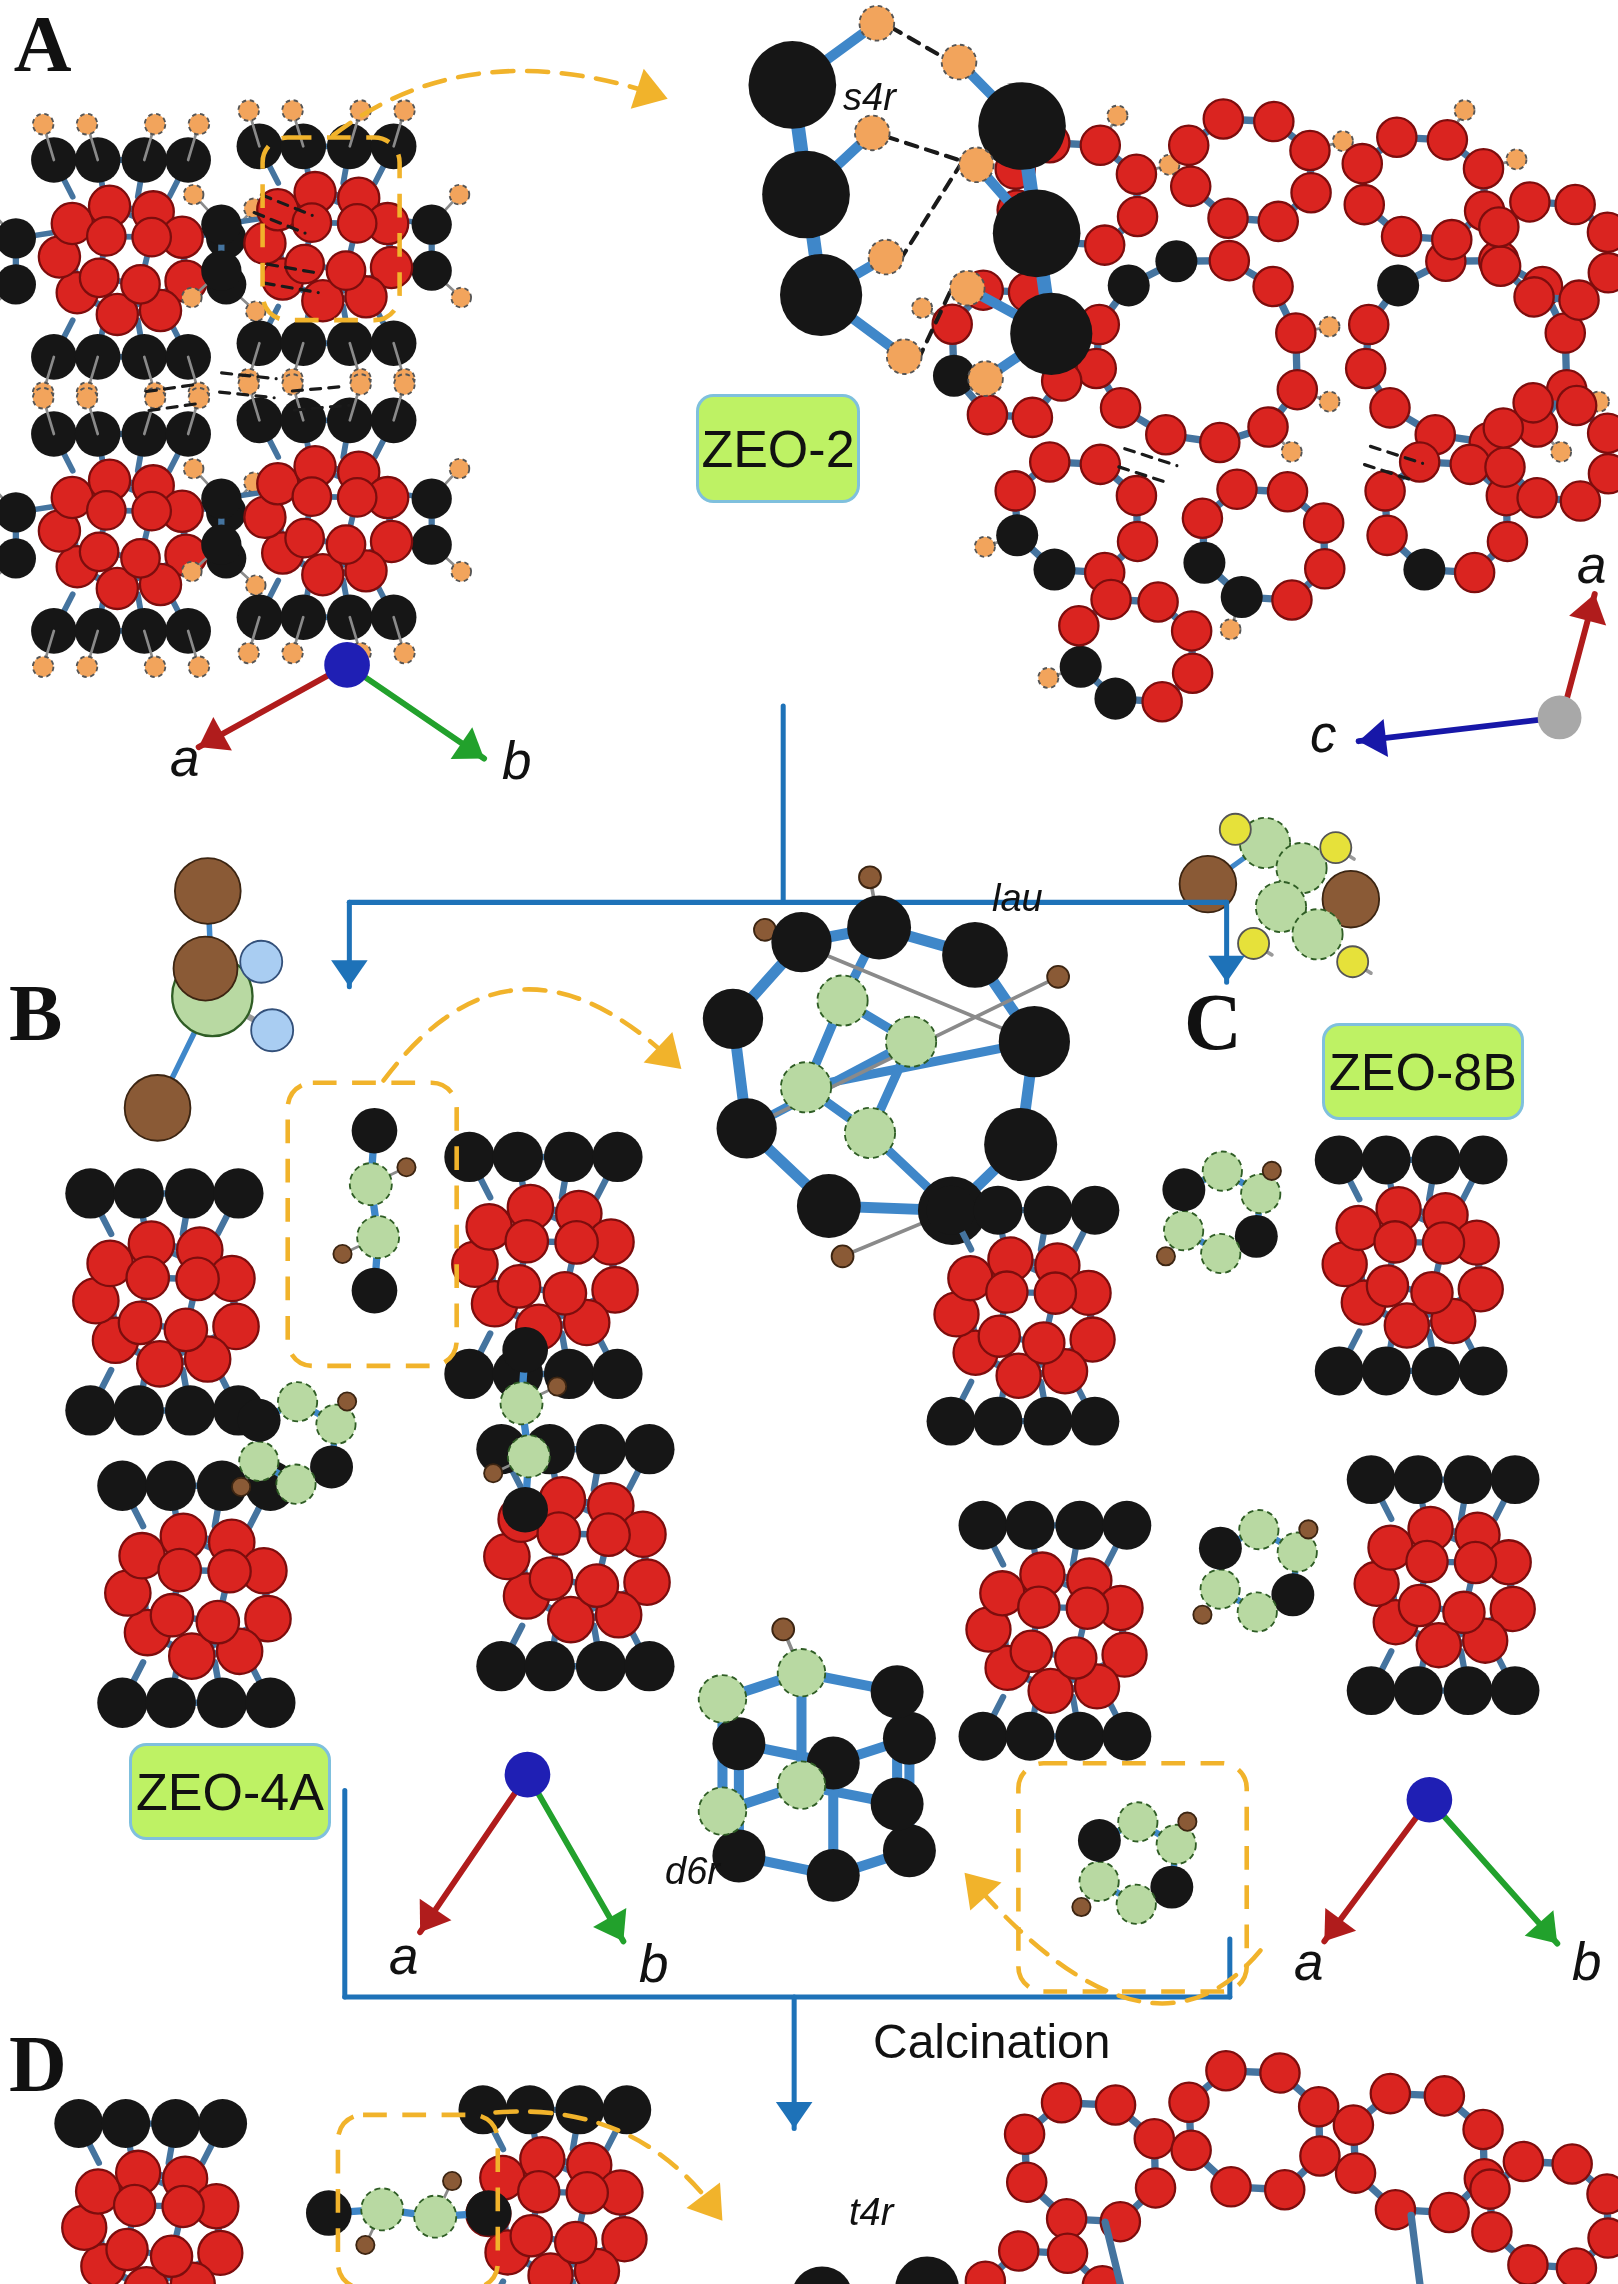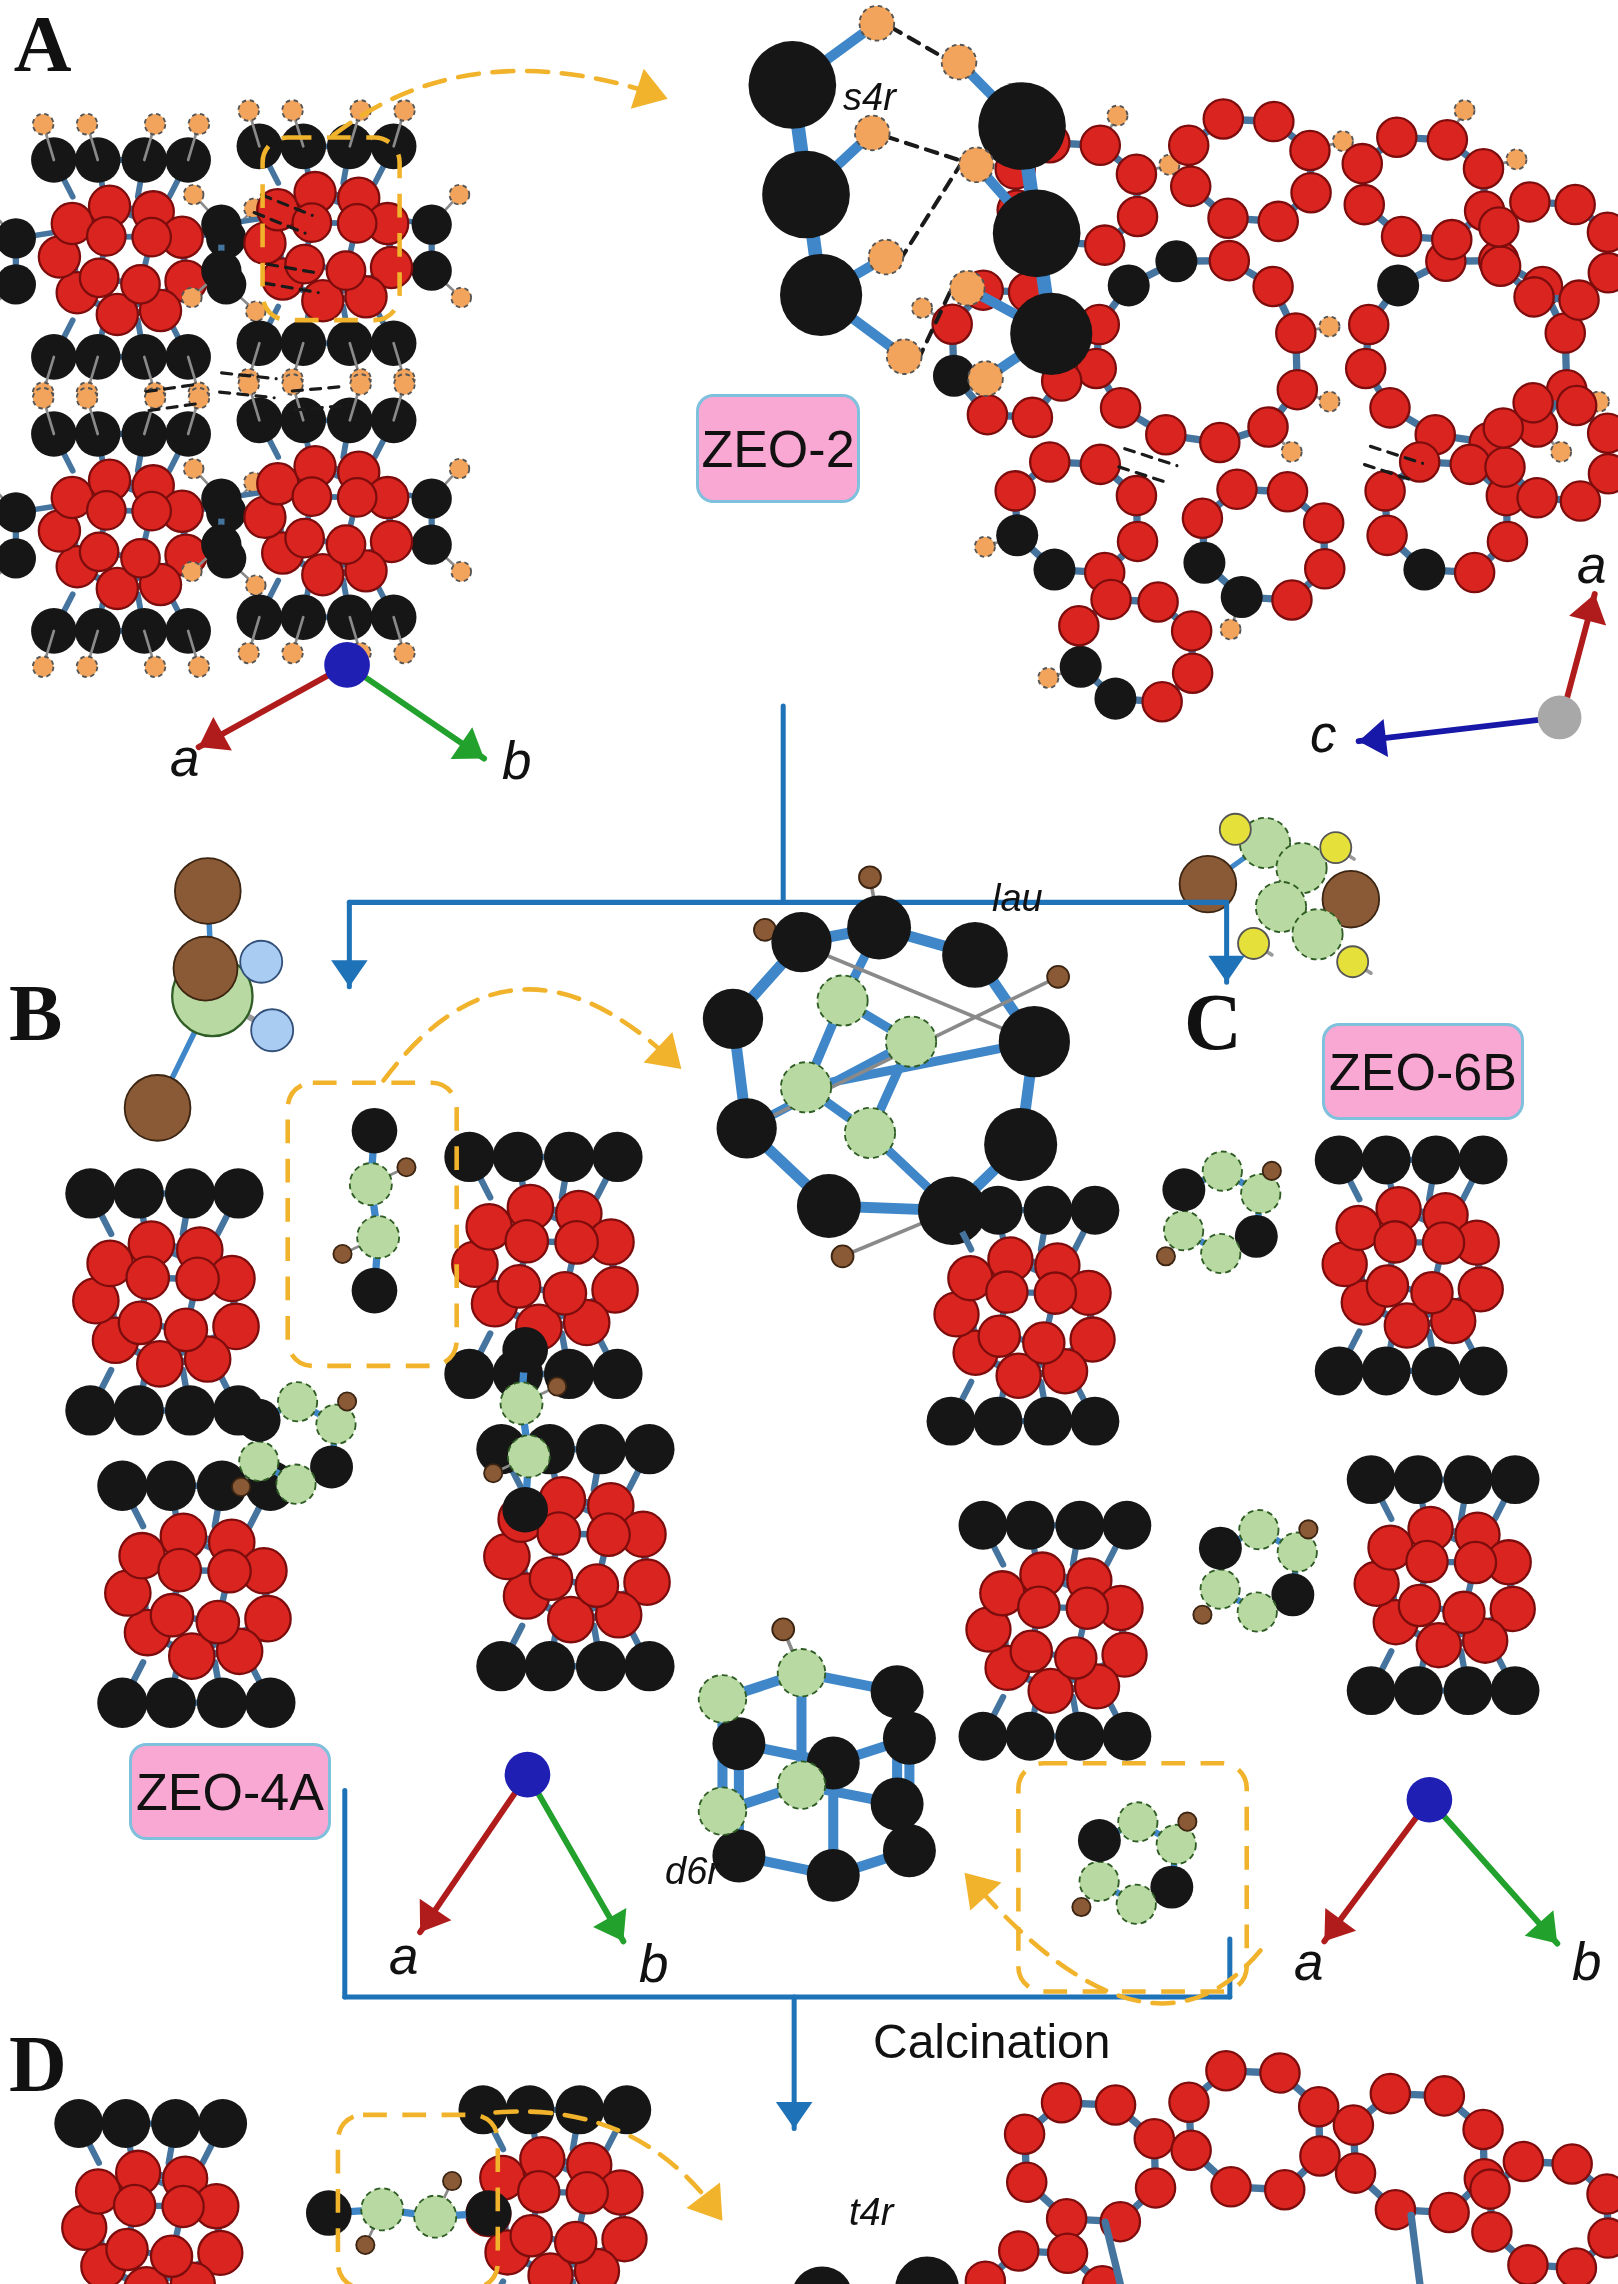--- a/index.html
+++ b/index.html
@@ -5,21 +5,21 @@
   html,body{margin:0;padding:0;}
   body{width:1618px;height:2814px;position:relative;overflow:hidden;background:#ffffff;
        font-family:"Liberation Sans", sans-serif;}
   #art{position:absolute;left:0;top:0;z-index:1;}
   .lbl{position:absolute;z-index:5;color:#111;white-space:nowrap;line-height:1;}
   .panelLetter{font-family:"Liberation Serif", serif;font-weight:bold;font-size:80px;}
   .unit{font-style:italic;font-size:38px;}
   .axis{font-style:italic;font-size:53px;}
   .proc{font-size:48px;}
   .zbox{position:absolute;z-index:5;display:flex;align-items:center;justify-content:center;
-        background:#f9a8d4;border:3.2px solid #7fc0dd;border-radius:17.4px;color:#111;
+        background:#bef264;border:3.2px solid #7fc0dd;border-radius:17.4px;color:#111;
         font-size:52px;}
 </style>
 </head>
 <body>
 
 <svg id="art" width="1618" height="2814" viewBox="0 0 3543 6160">
     <g>
       <line x1="407.30692342015027" y1="614.6492743286547" x2="351.46992517717075" y2="679.0566187077565" stroke="#45749f" stroke-width="14.7" stroke-linecap="round"></line>
       <line x1="351.46992517717075" y1="679.0566187077565" x2="256.8482707475574" y2="687.5232842186726" stroke="#45749f" stroke-width="14.7" stroke-linecap="round"></line>
       <line x1="256.8482707475574" y1="687.5232842186726" x2="169.0961091498341" y2="640.0876737416967" stroke="#45749f" stroke-width="14.7" stroke-linecap="round"></line>
@@ -1851,21 +1851,21 @@
 <div class="lbl unit" style="left:665px;top:1852px;">d6r</div>
 <div class="lbl unit" style="left:849px;top:2193px;">t4r</div>
 
 <div class="zbox" style="left:696px;top:394px;width:158px;height:103px;">
     <span>ZEO-2</span>
   </div>
 <div class="zbox" style="left:129px;top:1743px;width:196px;height:91px;">
     <span>ZEO-4A</span>
   </div>
 <div class="zbox" style="left:1322px;top:1023px;width:196px;height:91px;">
-    <span>ZEO-6B</span>
+    <span>ZEO-8B</span>
   </div>
 
 <div class="lbl proc" style="left:873px;top:2018px;">Calcination</div>
 
 <div class="lbl axis" style="left:170px;top:731px;">a</div>
 <div class="lbl axis" style="left:502px;top:734px;">b</div>
 <div class="lbl axis" style="left:1310px;top:707px;">c</div>
 <div class="lbl axis" style="left:1577px;top:538px;">a</div>
 <div class="lbl axis" style="left:389px;top:1929px;">a</div>
 <div class="lbl axis" style="left:639px;top:1937px;">b</div>

